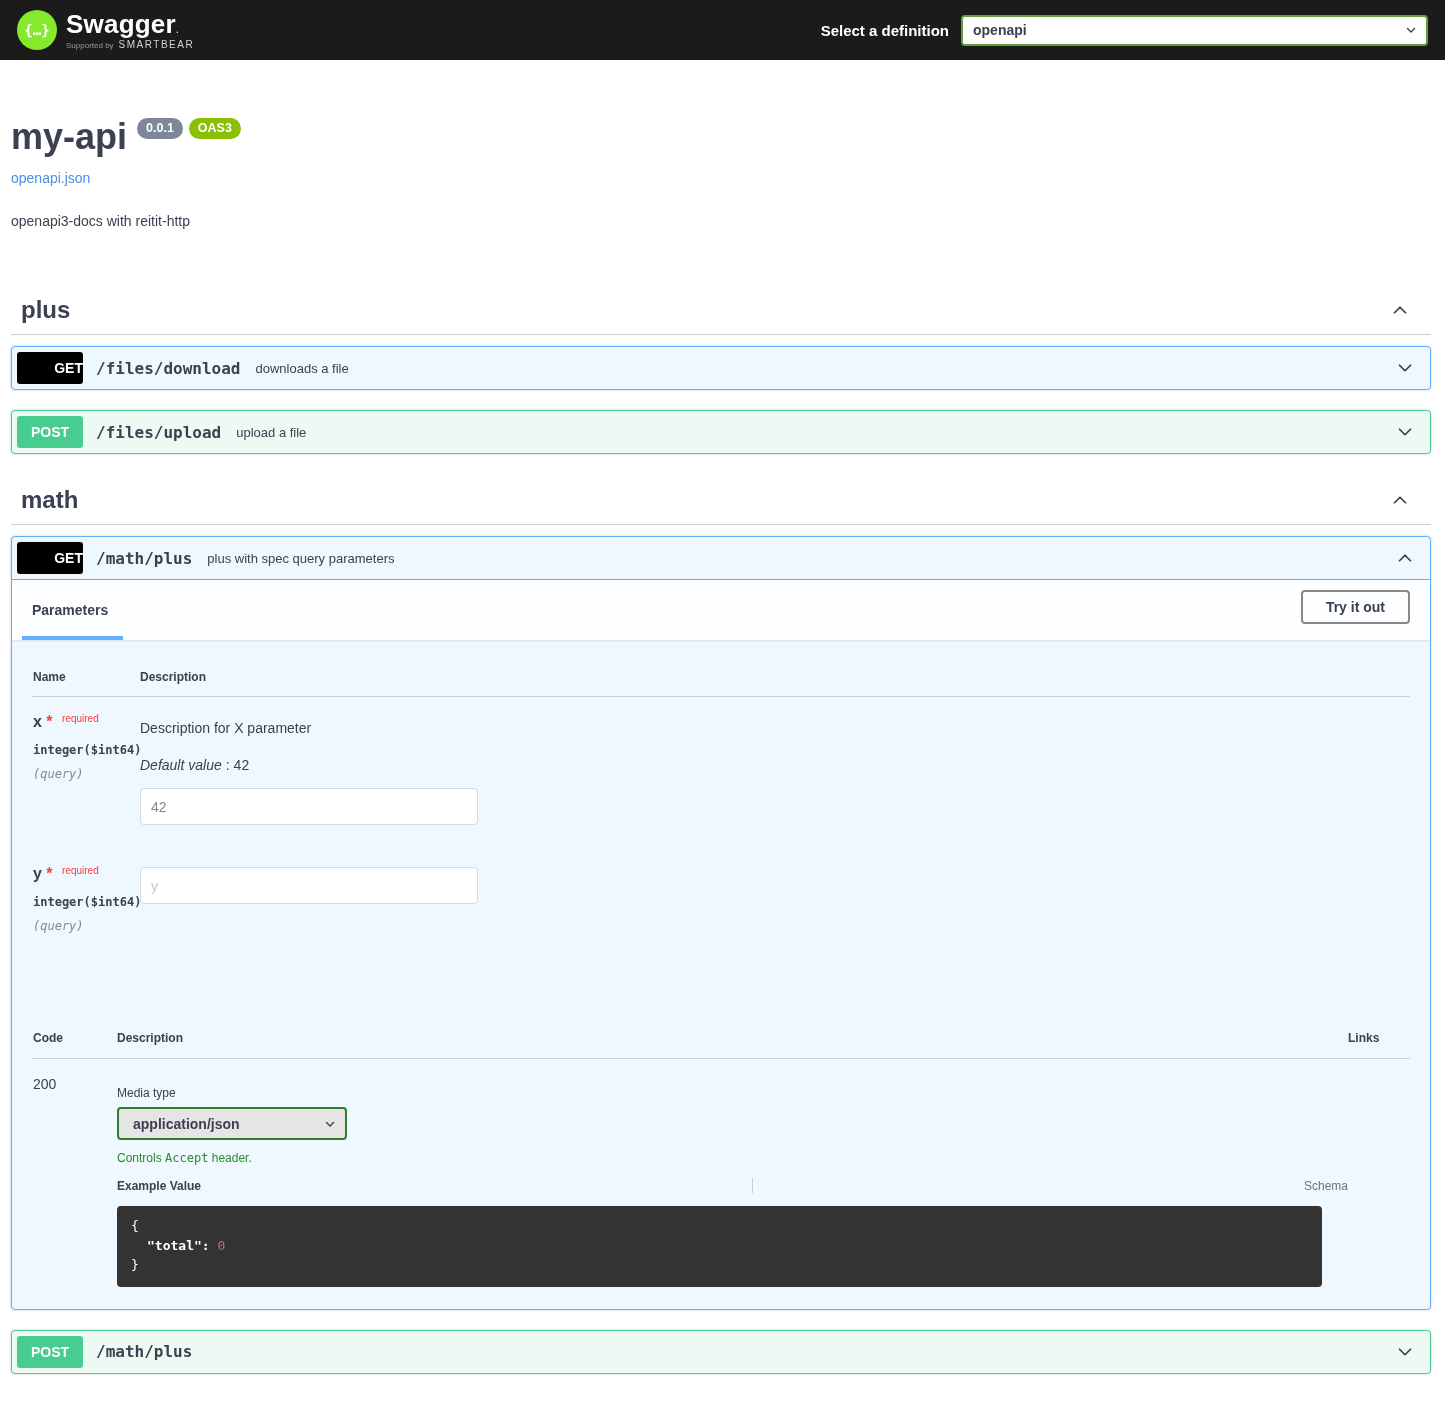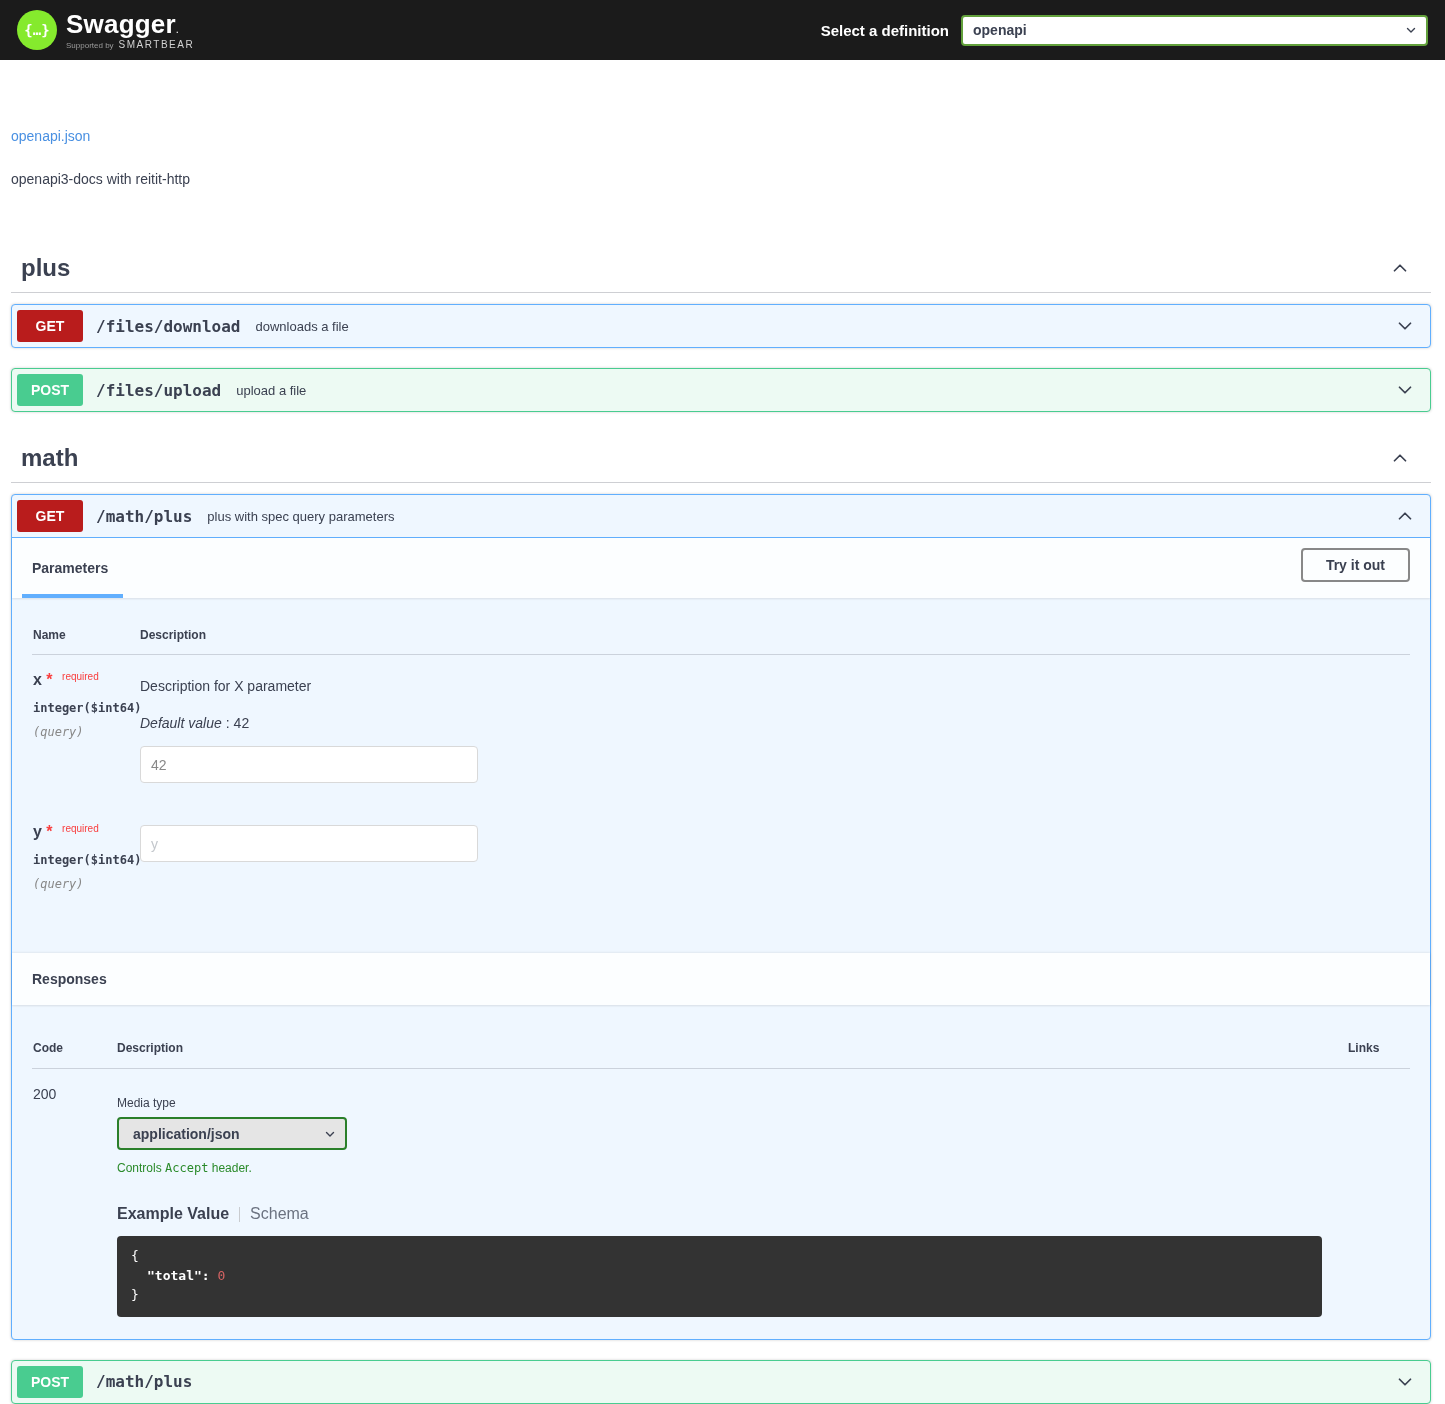--- a/index.html
+++ b/index.html
@@ -74,21 +74,21 @@
     box-shadow: 0 0 3px rgba(0,0,0,.19);
   }
   .opblock.get  { border: 1px solid #61affe; background: #eff7ff; }
   .opblock.post { border: 1px solid #49cc90; background: #edfaf3; }
   .opblock-summary { display: flex; align-items: center; padding: 5px; cursor: pointer; }
   .opblock.is-open > .opblock-summary { border-bottom: 1px solid #61affe; }
   .method-badge {
     width: 66px; text-align: center; padding: 8px 0;
     border-radius: 3px; color: #fff; font-size: 14px; font-weight: 700;
   }
-  .get .method-badge { background: #b91c1c; }
+  .get .method-badge { background: #000000; text-align: right; }
   .post .method-badge { background: #49cc90; }
   .op-path { font-family: "DejaVu Sans Mono", "Liberation Mono", monospace; font-size: 16px; font-weight: 700; margin-left: 13px; }
   .op-summary-desc { font-size: 13px; margin-left: 15px; }
   .summary-chevron { margin-left: auto; margin-right: 9px; background: none; border: none; padding: 0; cursor: pointer; display: flex; }
 
   
   .tab-band {
     position: relative;
     display: flex; justify-content: space-between; align-items: center;
     padding: 10px 20px 16px;
@@ -151,21 +151,21 @@
     appearance: none; -webkit-appearance: none;
     width: 100%; height: 33px;
     border: 2px solid #2a7f2a; border-radius: 4px;
     background: #e5e5e5; color: #3b4151;
     font-size: 14px; font-weight: 700;
     padding: 0 30px 0 14px;
     font-family: "Liberation Sans", "DejaVu Sans", sans-serif;
   }
   .accept-note { margin-top: 11px; font-size: 12px; color: #2a8a2a; }
   .accept-note .mono { font-size: 12px; }
-  .example-tabs { margin-top: 30px; display: flex; align-items: center; font-size: 16px; }
+  .example-tabs { margin-top: 13px; display: flex; align-items: center; font-size: 12px; justify-content: space-between; }
   .example-tab-active { font-weight: 700; cursor: pointer; }
   .tab-sep { width: 1px; height: 15px; background: #c9ccd0; margin: 0 10px; }
   .schema-tab { color: #6b7280; cursor: pointer; }
   .example-code {
     margin-top: 13px;
     width: calc(100% - 26px);
     background: #333333; border-radius: 4px;
     padding: 10px 14px 12px;
     font-family: "DejaVu Sans Mono", "Liberation Mono", monospace;
     font-size: 13px; line-height: 1.5; color: #fff;
@@ -201,20 +201,27 @@
     </select>
     <svg class="select-chevron" width="14" height="14" viewBox="0 0 20 20">
       <path d="M5 8 L10 13 L15 8" fill="none" stroke="#3b4151" stroke-width="2" stroke-linecap="round" stroke-linejoin="round"></path>
     </svg>
   </div>
 </header>
 
 <div class="wrapper">
 
   <section class="info">
+    <h1 class="api-title">
+      <span>my-api</span>
+      <span class="badges">
+        <span class="pill pill-version">0.0.1</span>
+        <span class="pill pill-oas">OAS3</span>
+      </span>
+    </h1>
     <a class="spec-link" href="#">openapi.json</a>
     <p class="api-desc">openapi3-docs with reitit-http</p>
   </section>
 
   <div class="opblock-tag tag-files">
     <h3>plus</h3>
     <button class="tag-chevron">
       <svg width="22" height="22" viewBox="0 0 20 20">
           <path d="M5 12.5 L10 7.5 L15 12.5" fill="none" stroke="#3b4151" stroke-width="1.6" stroke-linecap="round" stroke-linejoin="round"></path>
         </svg>
@@ -310,23 +317,20 @@
             </div>
             <div class="param-type">integer($int64)</div>
             <div class="param-in">(query)</div>
           </div>
           <div class="param-desc-cell">
             <input class="param-input" style="margin-top: 2px;" type="text" placeholder="y">
           </div>
         </div>
       </div>
 
-      <div class="responses-band">
-        <span>Responses</span>
-      </div>
 
       <div class="responses-content">
         <div class="resp-head">
           <span>Code</span>
           <span>Description</span>
           <span>Links</span>
         </div>
 
         <div class="resp-row">
           <div>200</div>

